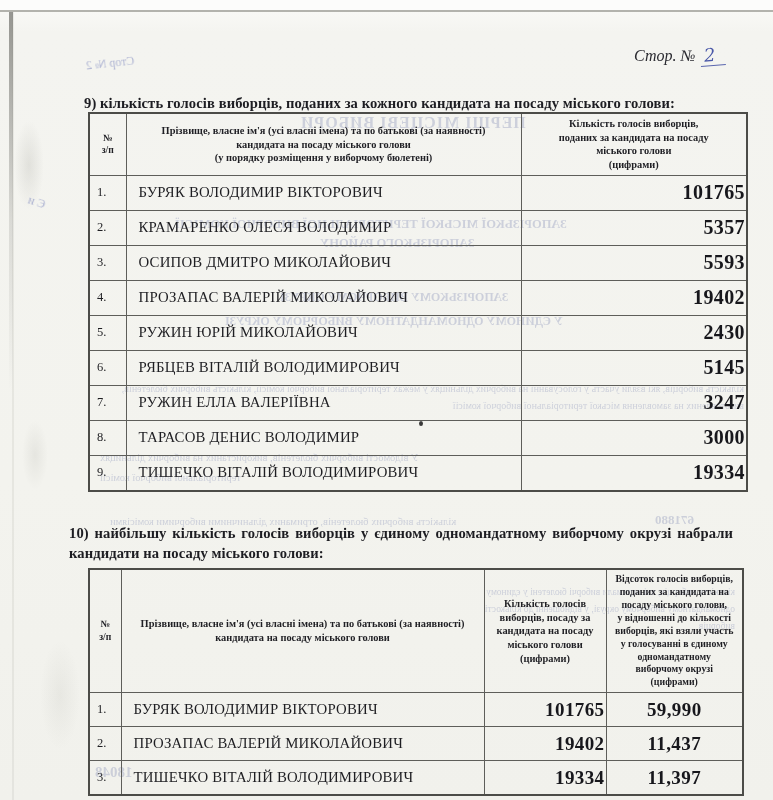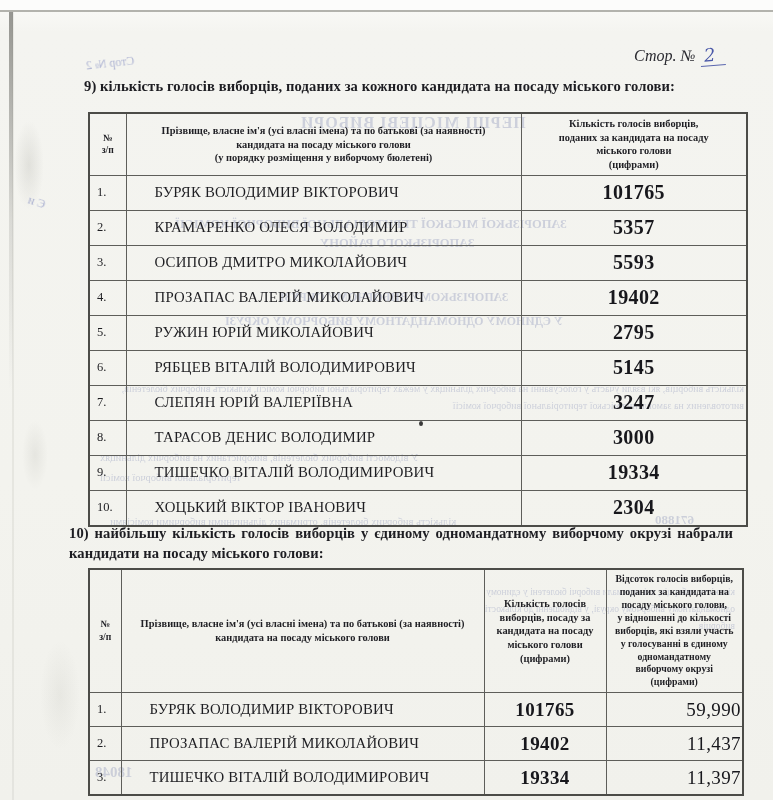--- a/index.html
+++ b/index.html
@@ -20,40 +20,40 @@
   .bleed{position:absolute;transform:scaleX(-1);color:#7d87b2;opacity:.32;filter:blur(.4px);
          pointer-events:none;white-space:nowrap;}
   .bleed.b-wrap{white-space:normal;}
   .bleed.bold{font-weight:bold;}
   .hand{color:#5b68b0;opacity:.45;}
 
   .pagenum{position:absolute;top:44px;right:48px;font-style:italic;font-size:16px;color:#2a2a30;}
   .pagenum .hand2{display:inline-block;color:#4a58a8;font-size:18px;font-style:italic;
                   border-bottom:1.5px solid #5a66ae;padding:0 10px 0 4px;transform:rotate(-5deg);font-family:"DejaVu Serif",serif;}
 
-  .h9{position:absolute;left:84px;top:78px;width:664px;font-size:14.6px;font-weight:bold;color:#1d1d22;letter-spacing:.1px;}
+  .h9{position:absolute;left:84px;top:95px;width:664px;font-size:14.6px;font-weight:bold;color:#1d1d22;letter-spacing:.1px;}
   .h10{position:absolute;left:69px;top:524px;width:664px;font-size:14.6px;font-weight:bold;color:#1d1d22;
        text-align:justify;line-height:1.35;letter-spacing:.1px;}
 
   table{position:absolute;border-collapse:collapse;table-layout:fixed;background:transparent;}
   .t1{left:88px;top:112px;width:658px;}
   .t2{left:88px;top:568px;width:654px;}
   td{border:1px solid #5e5e5a;color:#1e1e22;vertical-align:middle;overflow:hidden;}
   table{border:2px solid #4c4c48;}
   .hdr td{text-align:center;font-weight:bold;font-size:10.4px;line-height:1.32;padding:3px 4px;color:#1f1f24;}
   .hdr .numh{font-size:9.6px;font-weight:bold;}
   .t1 .hdr td{height:50px;}
   .t2 .hdr td{height:98px;margin-left:48px;}
   .t1 tbody td{height:32px;}
   .t2 tbody td{height:31px;}
   td.num{font-size:12.5px;padding-left:7px;}
-  td.name{font-size:14.8px;padding-left:28px;letter-spacing:.2px;}
-  td.votes{font-size:20px;font-weight:bold;text-align:center;letter-spacing:.4px;color:#17171c;}
+  td.name{font-size:14.8px;padding-left:12px;letter-spacing:.2px;}
+  td.votes{font-size:20px;font-weight:bold;text-align:right;letter-spacing:.4px;color:#17171c;}
   .t2 td.votes{font-size:19px;}
-  td.pct{font-size:19px;font-weight:normal;text-align:right;letter-spacing:.4px;color:#17171c;}
+  td.pct{font-size:19px;font-weight:bold;text-align:center;letter-spacing:.4px;color:#17171c;}
 
   .ink-dot{position:absolute;left:419px;top:421px;width:4px;height:5px;background:#3a3a3a;border-radius:50%;}
 </style>
 </head>
 <body>
 
 <div class="page">
 
   <div class="top-edge"></div>
   <div class="left-edge"></div>
@@ -124,46 +124,41 @@
           <td class="votes">5593</td>
         </tr>
     <tr>
           <td class="num">4.</td>
           <td class="name">ПРОЗАПАС ВАЛЕРІЙ МИКОЛАЙОВИЧ</td>
           <td class="votes">19402</td>
         </tr>
     <tr>
           <td class="num">5.</td>
           <td class="name">РУЖИН ЮРІЙ МИКОЛАЙОВИЧ</td>
-          <td class="votes">2795</td>
+          <td class="votes">2430</td>
         </tr>
     <tr>
           <td class="num">6.</td>
           <td class="name">РЯБЦЕВ ВІТАЛІЙ ВОЛОДИМИРОВИЧ</td>
           <td class="votes">5145</td>
         </tr>
     <tr>
           <td class="num">7.</td>
-          <td class="name">СЛЕПЯН ЮРІЙ ВАЛЕРІЇВНА</td>
+          <td class="name">РУЖИН ЕЛЛА ВАЛЕРІЇВНА</td>
           <td class="votes">3247</td>
         </tr>
     <tr>
           <td class="num">8.</td>
           <td class="name">ТАРАСОВ ДЕНИС ВОЛОДИМИР</td>
           <td class="votes">3000</td>
         </tr>
     <tr>
           <td class="num">9.</td>
           <td class="name">ТИШЕЧКО ВІТАЛІЙ ВОЛОДИМИРОВИЧ</td>
           <td class="votes">19334</td>
-        </tr>
-    <tr>
-          <td class="num">10.</td>
-          <td class="name">ХОЦЬКИЙ ВІКТОР ІВАНОВИЧ</td>
-          <td class="votes">2304</td>
         </tr>
     </tbody>
   </table>
 
   <div class="ink-dot"></div>
 
   <div class="h10">10) найбільшу кількість голосів виборців у єдиному одномандатному виборчому окрузі набрали кандидати на посаду міського голови:</div>
 
   <table class="t2">
     <colgroup>

